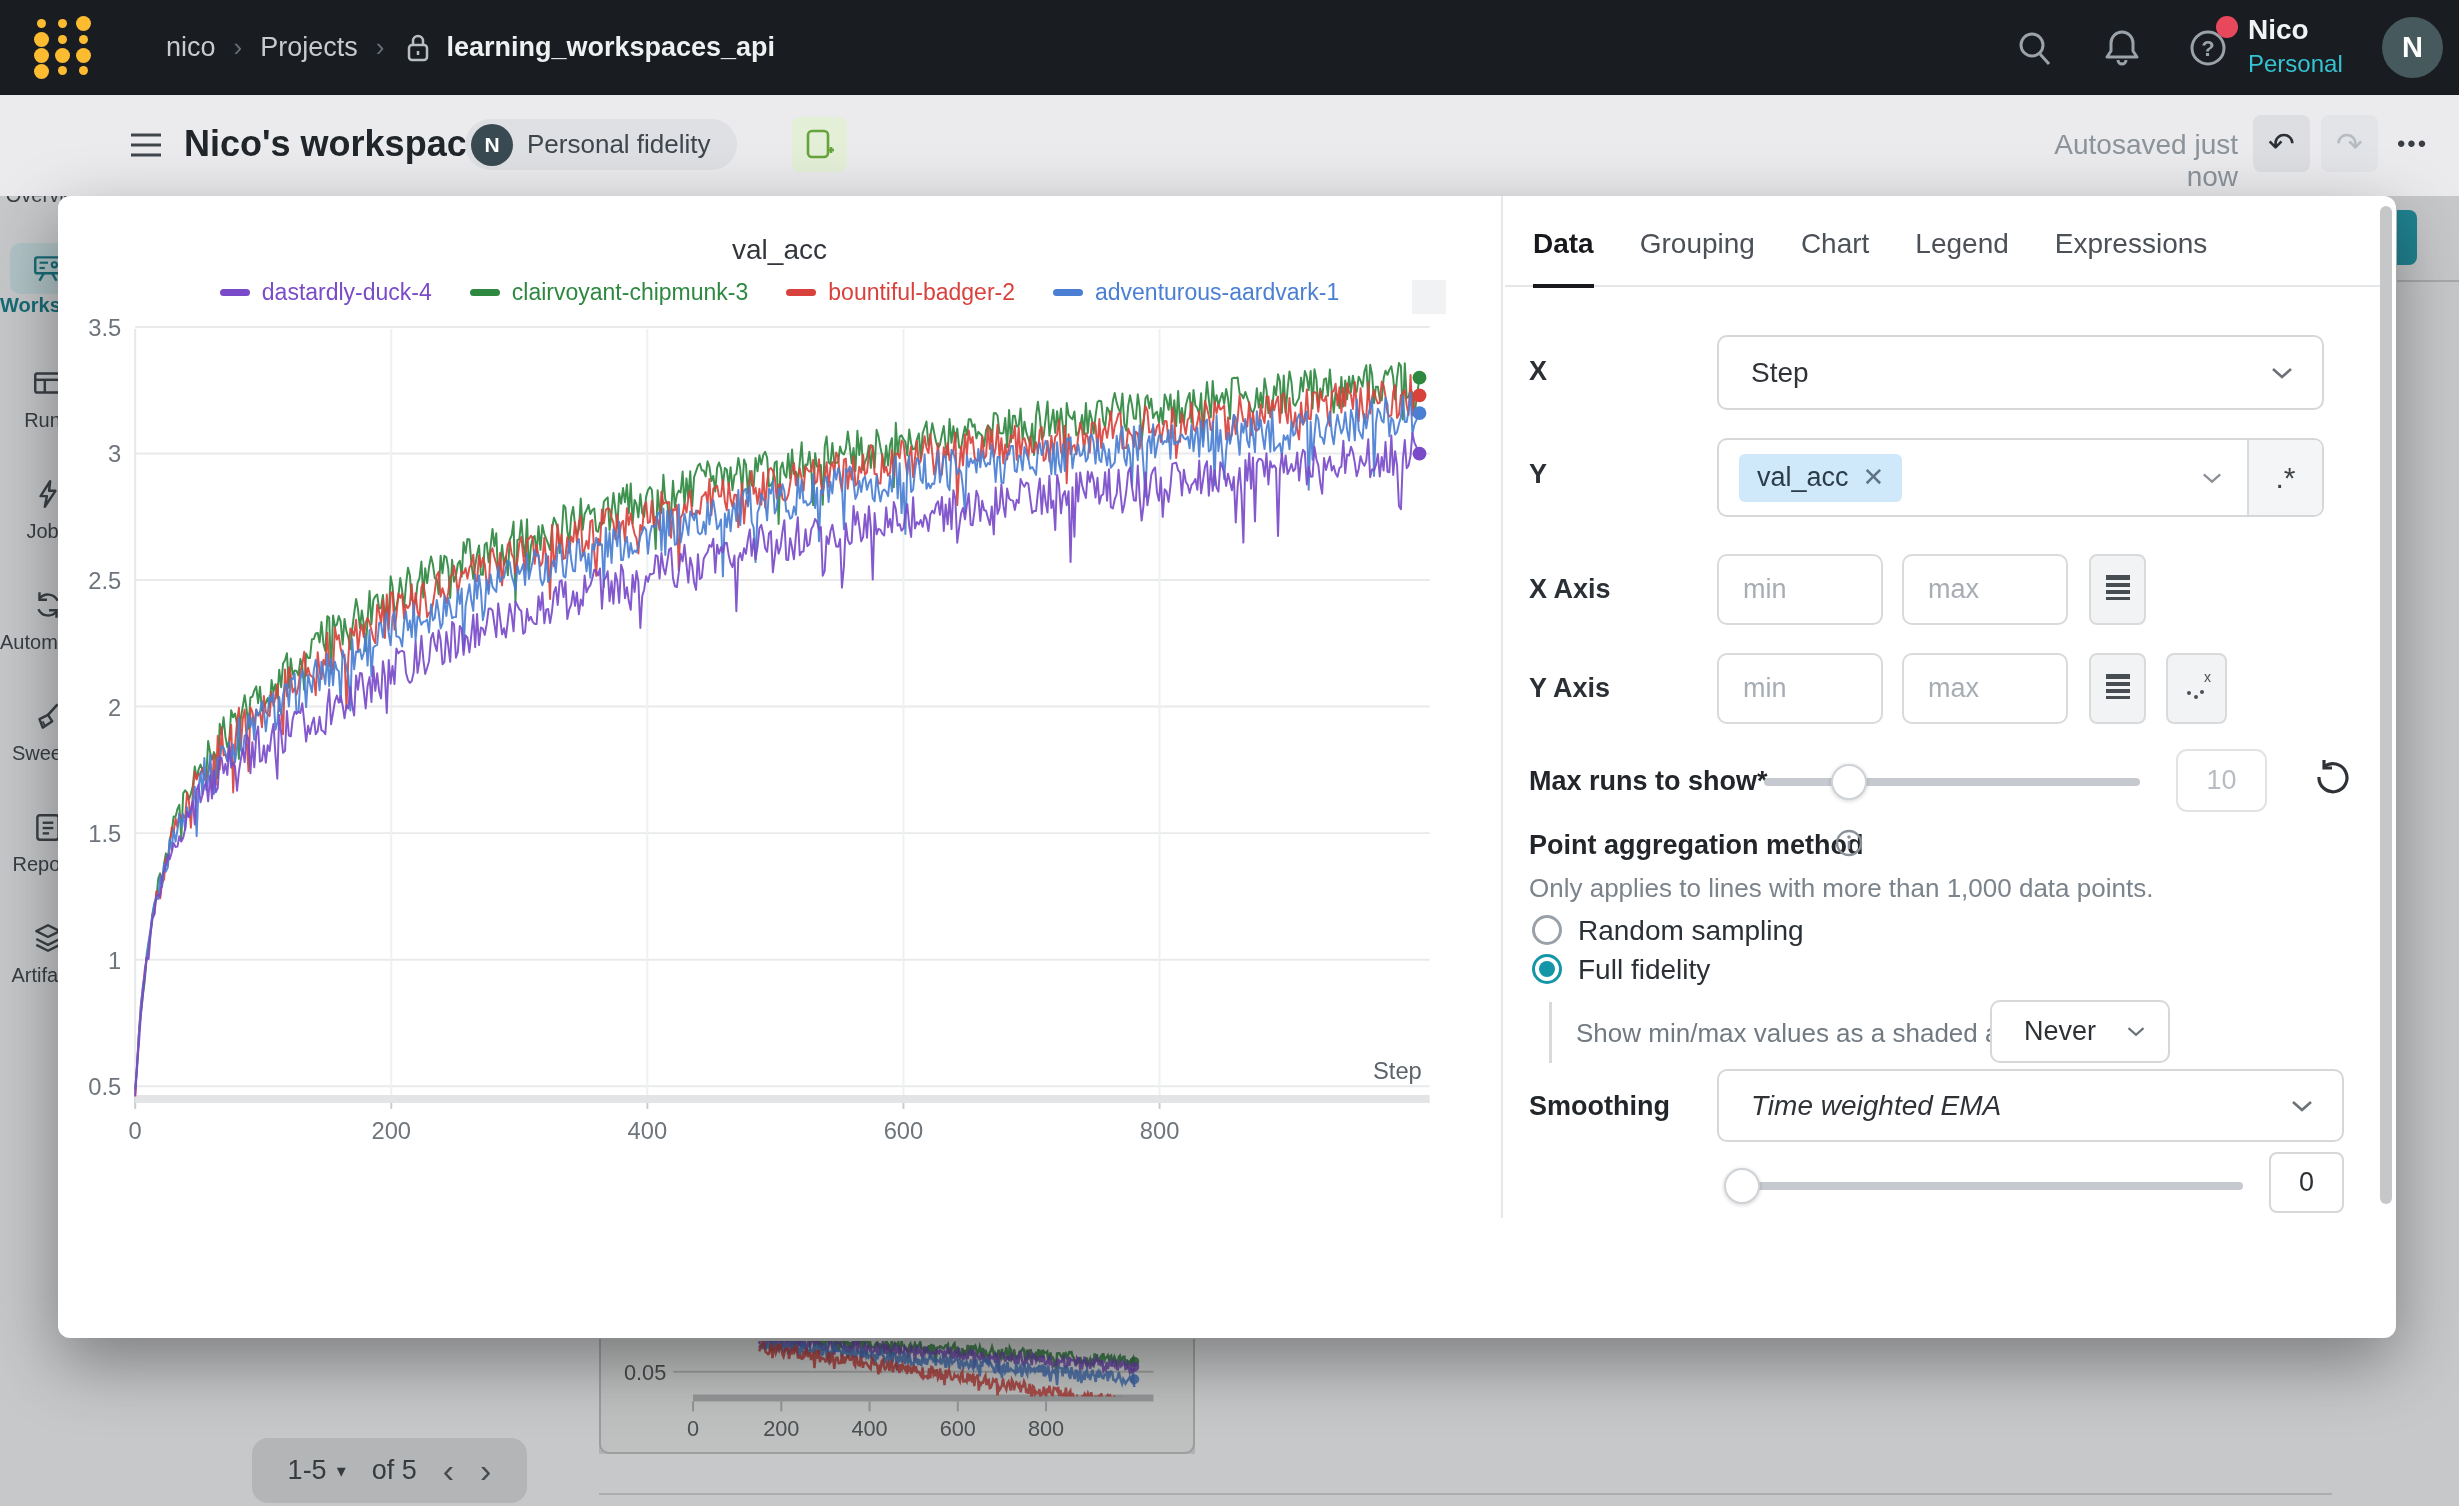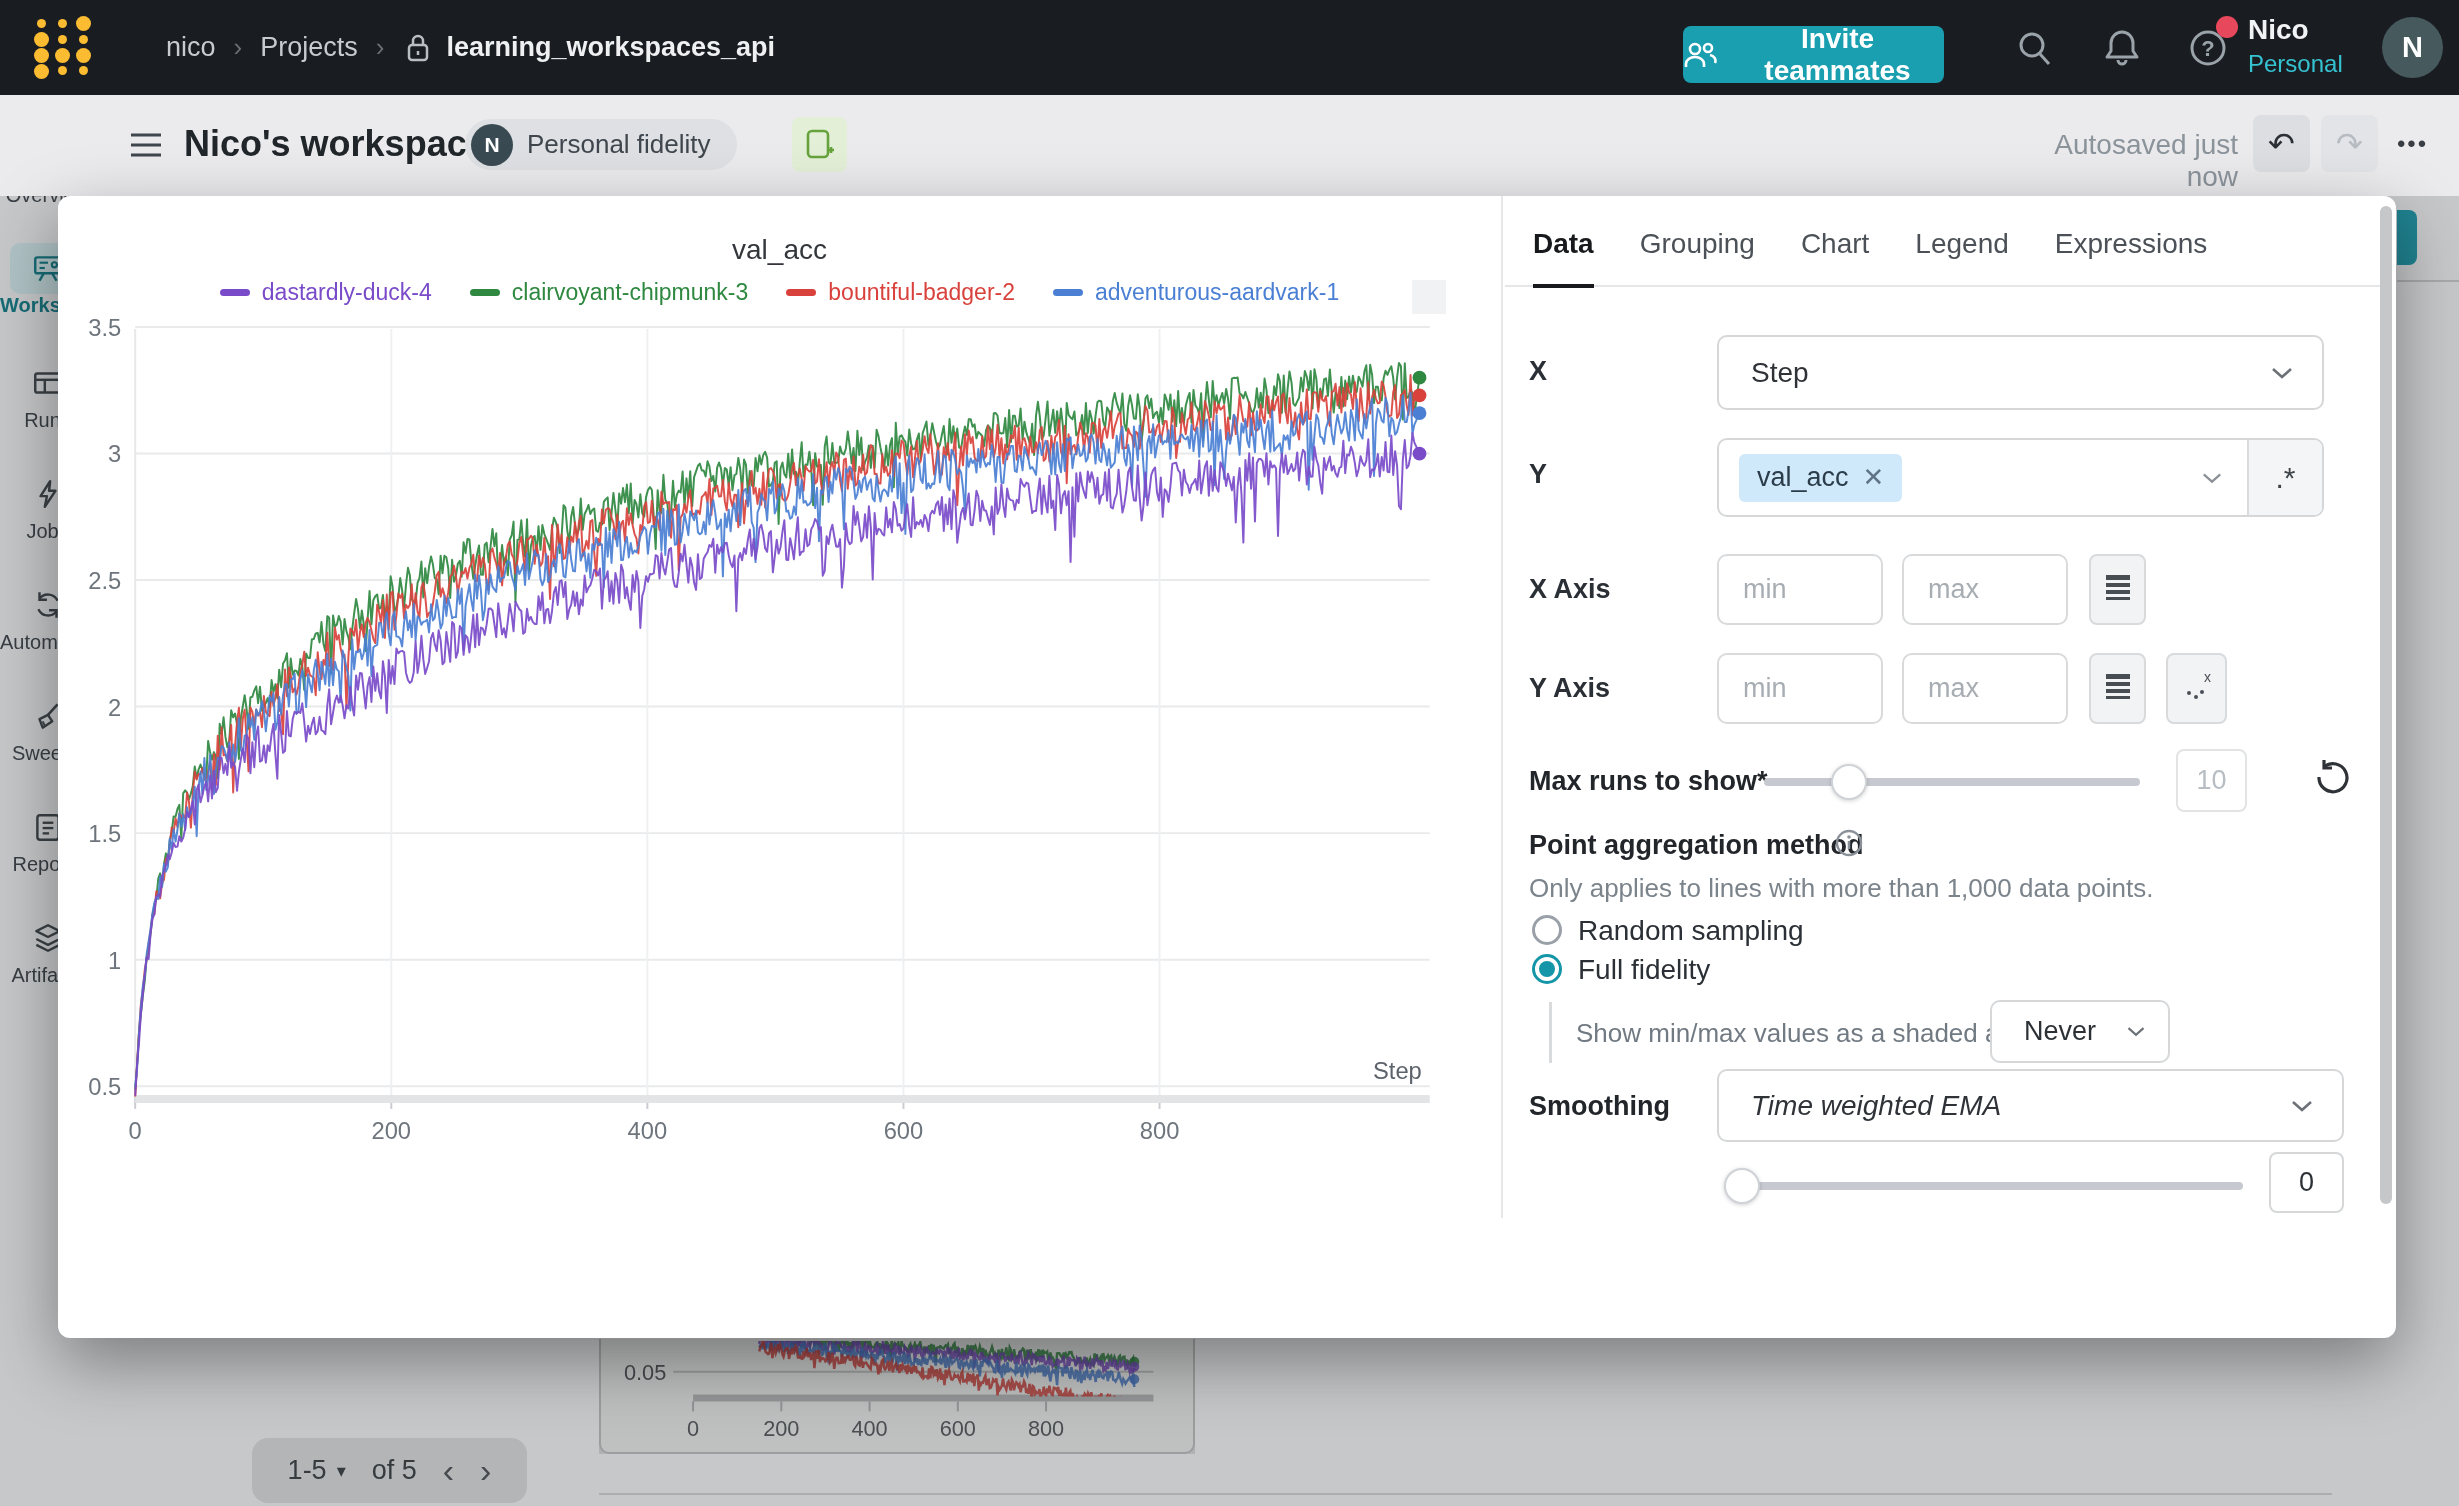--- a/index.html
+++ b/index.html
@@ -202,31 +202,20 @@
     <span style="margin-right:12px; display:flex;">
       <svg width="32" height="34" viewBox="0 0 32 34">
           <rect x="7" y="14" width="18" height="15" rx="3" fill="none" stroke="#b9bec3" stroke-width="2.5"></rect>
           <path d="M11 14 v-4 a5 5 0 0 1 10 0 v4" fill="none" stroke="#b9bec3" stroke-width="2.5"></path>
           <line x1="16" y1="20" x2="16" y2="24" stroke="#b9bec3" stroke-width="2.5"></line>
         </svg>
     </span>
     <span class="crumb crumb-proj">learning_workspaces_api</span>
   </div>
 
-  <button class="abs nav-btn" style="left:1683px; top:26px; width:261px; height:57px;">
-    <span style="display:flex;">
-      <svg width="34" height="30" viewBox="0 0 34 30">
-          <circle cx="12" cy="9" r="5" fill="none" stroke="#fff" stroke-width="2.6"></circle>
-          <path d="M3 27 v-3 a9 7 0 0 1 18 0 v3" fill="none" stroke="#fff" stroke-width="2.6"></path>
-          <circle cx="25" cy="8" r="4" fill="none" stroke="#fff" stroke-width="2.6"></circle>
-          <path d="M27 15 a7 6 0 0 1 5 8" fill="none" stroke="#fff" stroke-width="2.6"></path>
-        </svg>
-    </span>
-    <span>Invite teammates</span>
-  </button>
 
   <span class="abs nav-icon" style="left:2014px; top:28px;">
     <svg width="42" height="42" viewBox="0 0 42 42">
         <circle cx="18" cy="17" r="11" fill="none" stroke="#9aa2aa" stroke-width="3"></circle>
         <line x1="26" y1="26" x2="35" y2="36" stroke="#9aa2aa" stroke-width="3"></line>
       </svg>
   </span>
   <span class="abs nav-icon" style="left:2101px; top:26px;">
     <svg width="42" height="44" viewBox="0 0 42 44">
         <path d="M21 6 a11 11 0 0 1 11 11 v8 l4 6 H6 l4 -6 v-8 a11 11 0 0 1 11 -11 Z" fill="none" stroke="#9aa2aa" stroke-width="3" stroke-linejoin="round"></path>
@@ -416,21 +405,21 @@
             <circle cx="9" cy="24" r="2" fill="#4a5056"></circle>
             <circle cx="16" cy="28" r="2" fill="#4a5056"></circle>
             <circle cx="22" cy="23" r="2" fill="#4a5056"></circle>
           </svg>
       </span>
     </button>
 
     <span class="fld-label" style="left:1471px; top:570px; font-weight:700; color:#22262a;">Max runs to show*</span>
     <div class="slider-track" style="left:1706px; top:582px; width:376px;"></div>
     <div class="slider-thumb" style="left:1773px; top:568px;"></div>
-    <div class="val-box" style="left:2118px; top:553px; width:71px; height:63px; color:#b7bdc3;">10</div>
+    <div class="val-box" style="left:2118px; top:553px; width:91px; height:63px; color:#b7bdc3;border-radius:11px;">10</div>
     <button class="abs icon-btn" style="left:2250px; top:560px; width:48px; height:48px; background:transparent;">
       <span>
         <svg width="40" height="40" viewBox="0 0 40 40">
             <path d="M12 8 a14 14 0 1 1 -5 10" fill="none" stroke="#2f3338" stroke-width="3.2"></path>
             <polyline points="12,1 12,9 20,9" fill="none" stroke="#2f3338" stroke-width="3.2"></polyline>
           </svg>
       </span>
     </button>
 
     <span class="fld-label" style="left:1471px; top:634px; font-weight:700; color:#22262a;">Point aggregation method</span>

